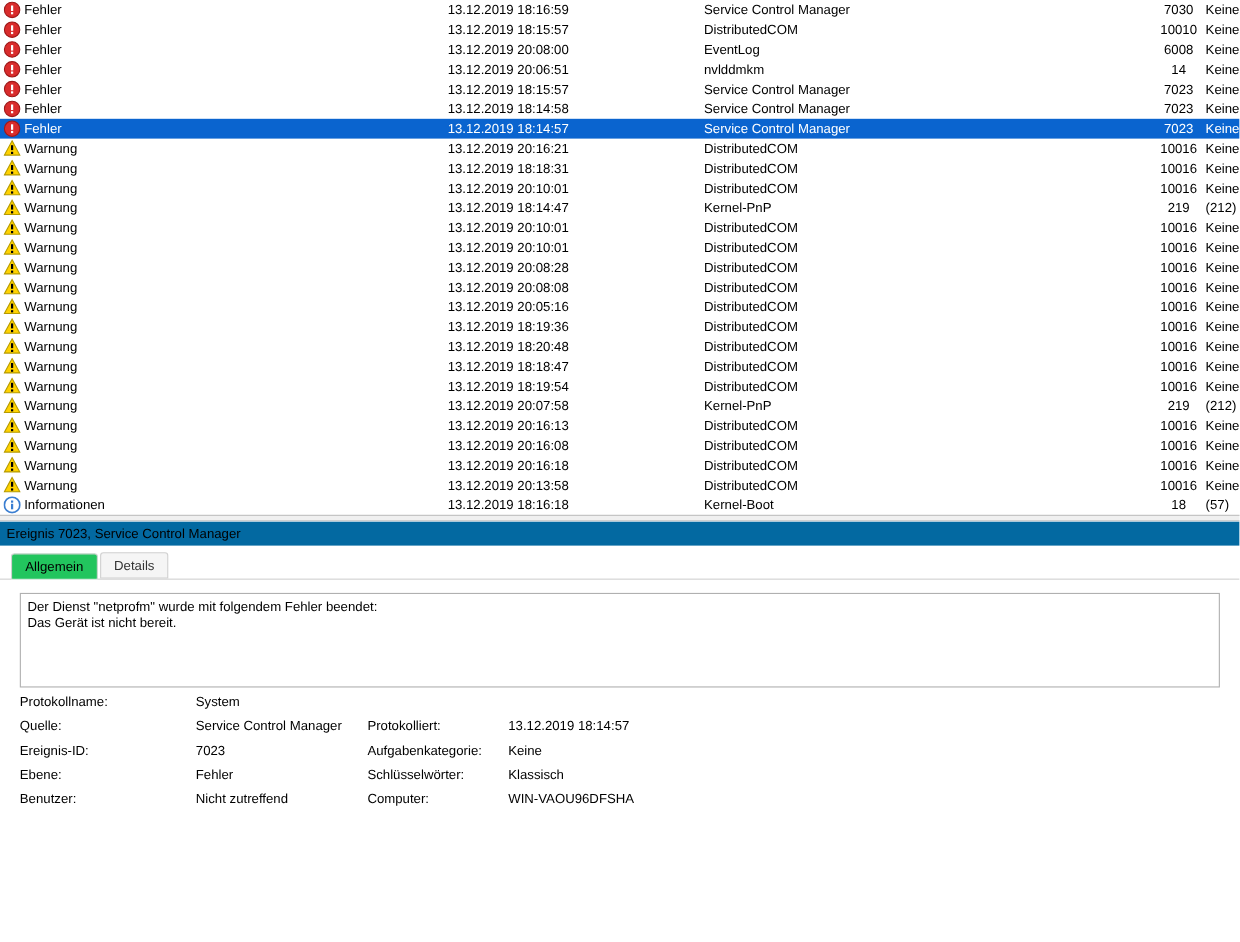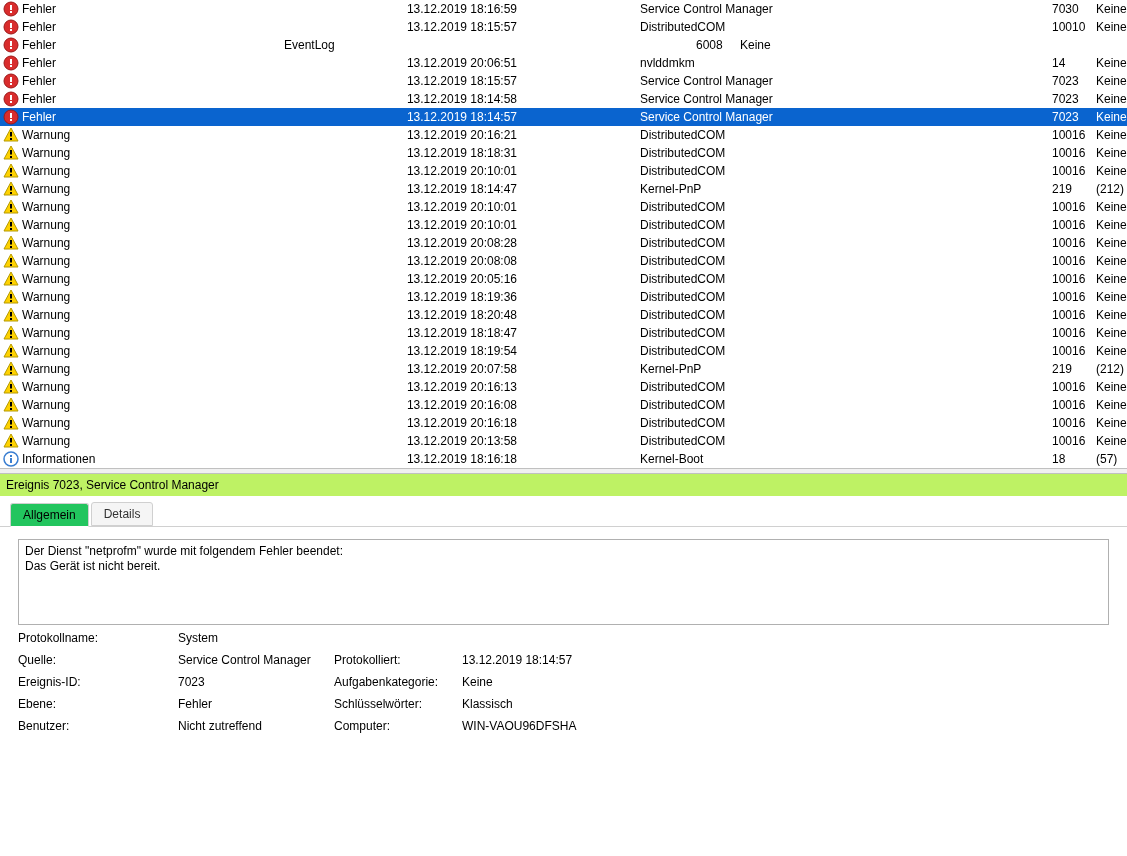--- a/index.html
+++ b/index.html
@@ -46,21 +46,21 @@
   }
   .col-date {
     width: 356px;
     text-align: center;
   }
   .col-source {
     width: 412px;
   }
   .col-eid {
     width: 44px;
-    text-align: left;
+    text-align: center;
     padding-right: 5px;
   }
   .col-cat {
     width: 31px;
     text-align: left;
   }
   .icon {
     width: 16px;
     height: 16px;
     display: inline-block;
@@ -77,21 +77,21 @@
   .detail-pane {
     flex: 1 1 auto;
     display: flex;
     flex-direction: column;
     background: #fff;
     overflow: hidden;
   }
   .detail-header {
     padding: 4px 6px;
     font-size: 12px;
-    background: #bef264;
+    background: #0369a1;
   }
   .tabs {
     display:flex;
     padding: 6px 10px 0 10px;
     border-bottom: 1px solid #d0d0d0;
   }
   .tab {
     padding: 4px 12px;
     border: 1px solid #d0d0d0;
     border-bottom: none;
@@ -186,20 +186,21 @@
         <div class="col-icon">
           <span class="icon">
             <svg width="16" height="16" viewBox="0 0 16 16">
               <circle cx="8" cy="8" r="7" fill="#d92c2c" stroke="#9e1818"></circle>
               <rect x="7" y="4" width="2" height="5" fill="#fff"></rect>
               <rect x="7" y="10" width="2" height="2" fill="#fff"></rect>
             </svg>
           </span>
         </div>
         <div class="col-level">Fehler</div>
+        <div class="col-date">13.12.2019 20:08:00</div>
         <div class="col-source">EventLog</div>
         <div class="col-eid">6008</div>
         <div class="col-cat">Keine</div>
       </div>
       <div class="row">
         <div class="col-icon">
           <span class="icon">
             <svg width="16" height="16" viewBox="0 0 16 16">
               <circle cx="8" cy="8" r="7" fill="#d92c2c" stroke="#9e1818"></circle>
               <rect x="7" y="4" width="2" height="5" fill="#fff"></rect>

